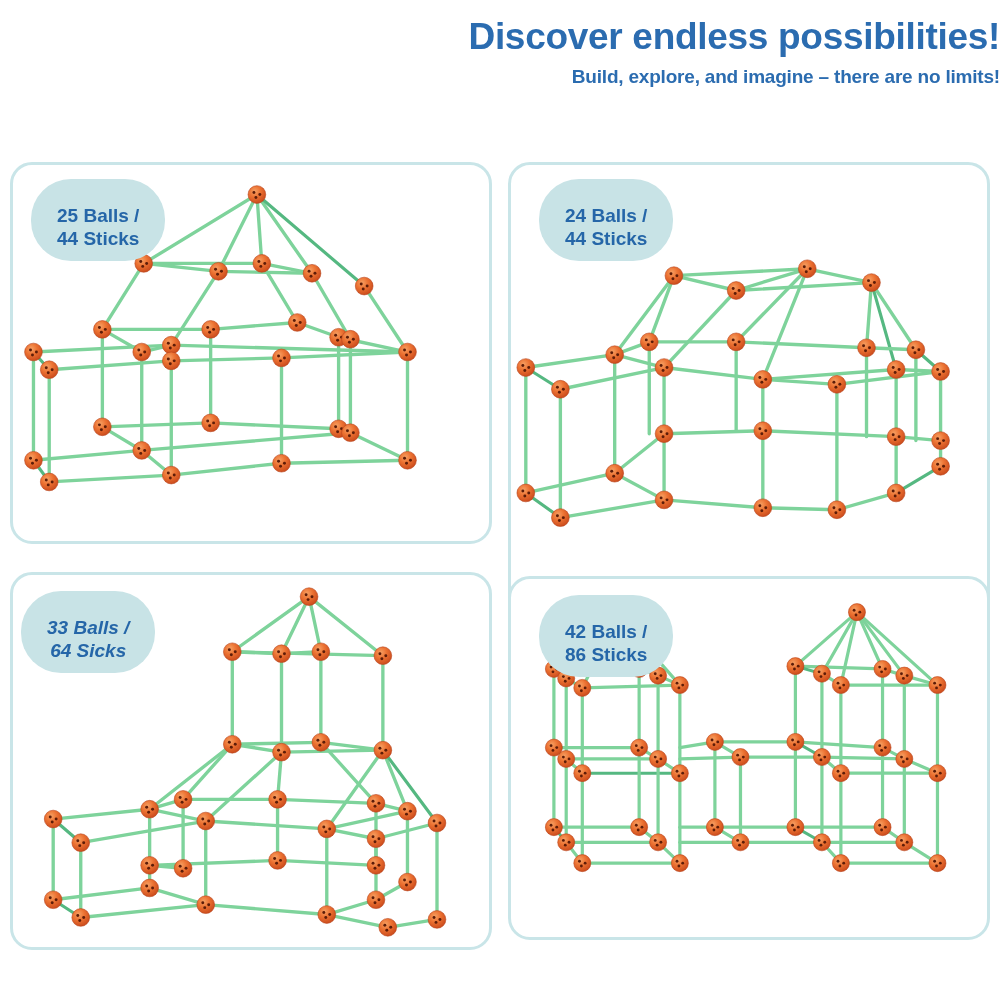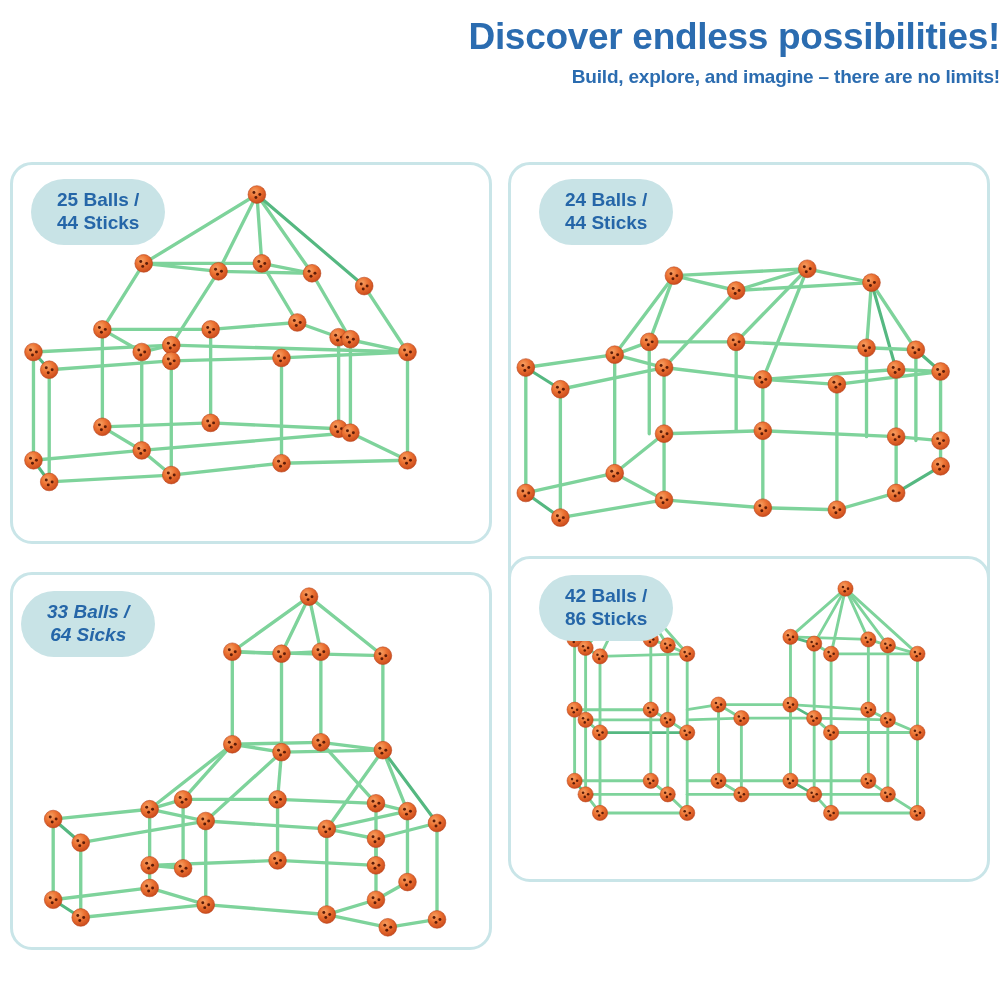--- a/index.html
+++ b/index.html
@@ -33,27 +33,27 @@
     position:absolute;
     background:#ffffff;
     border:3px solid #c9e5e8;
     border-radius:22px;
     box-sizing:border-box;
     overflow:hidden;
   }
   #card-1{left:10px;  top:162px; width:482px; height:382px;}
   #card-2{left:508px; top:162px; width:482px; height:496px;}
   #card-3{left:10px;  top:572px; width:482px; height:378px;}
-  #card-4{left:508px; top:556px; width:482px; height:326px;}
+  #card-4{left:508px; top:576px; width:482px; height:364px;}
 
   .badge{
     position:absolute;
     background:#c8e3e6;
     border-radius:40px;
-    padding:9px 26px 11px 26px;
+    padding:25px 26px 11px 26px;
     color:#2566a8;
     font-size:19px;font-weight:bold;line-height:1.22;
     text-align:center;
     white-space:pre-line;
     box-sizing:border-box;
   }
   #badge-1{left:18px;  top:14px;}
   #badge-2{left:28px;  top:14px;}
   #badge-3{left:8px;   top:16px;font-style:italic;}
   #badge-4{left:28px;  top:16px;}

